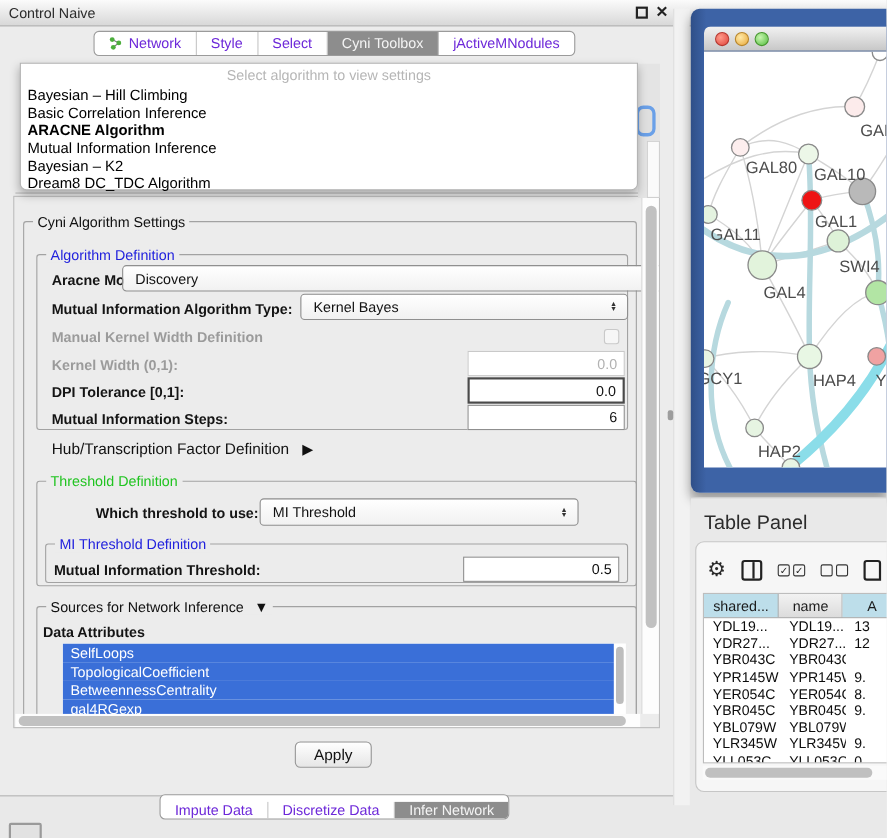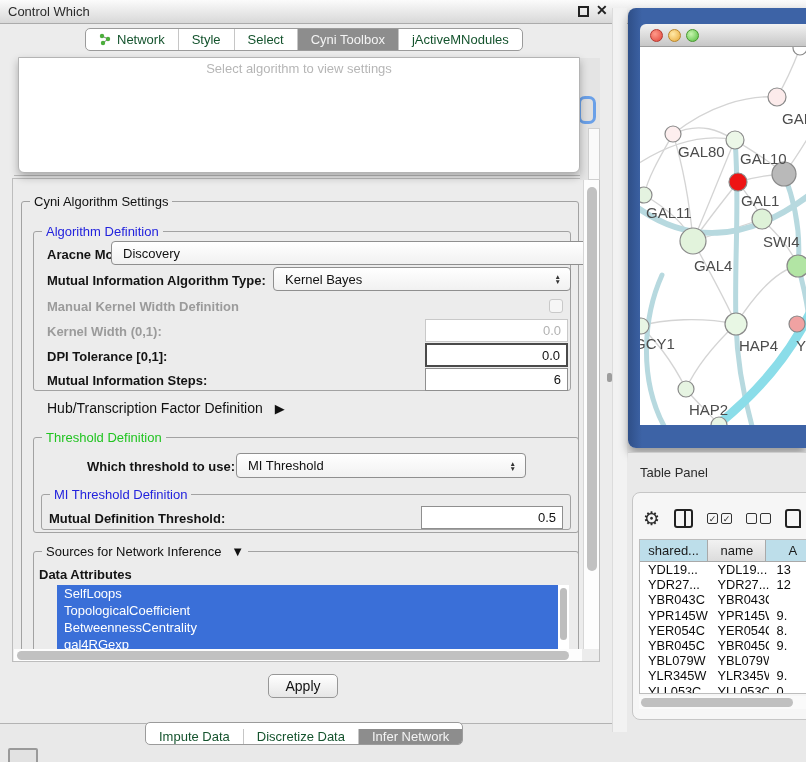--- a/index.html
+++ b/index.html
@@ -23,21 +23,21 @@
   }
   #cp-title { position:absolute; left:8px; top:4px; font-size:13px; color:#2b2b2b; }
   #cp-float { position:absolute; left:578px; top:6px; width:11px; height:11px;
     border:2px solid #222; background:transparent; }
   #cp-close { position:absolute; left:596px; top:2px; font-size:14px; font-weight:bold; color:#222; }
 
   
   .seg { position:absolute; display:flex; background:#fff; border:1px solid #9b9b9b;
     border-radius:5px; overflow:hidden; align-items:stretch; }
   .seg .sg { display:flex; align-items:center; gap:5px; padding:0 13px;
-    font-size:13px; color:#14532d; border-right:1px solid #c6c6c6; white-space:nowrap; }
+    font-size:13px; color:#6d28d9; border-right:1px solid #c6c6c6; white-space:nowrap; }
   .seg .sg:last-child { border-right:none; }
   .seg .sg.sel { background:#8d8d8d; color:#f4f4f4; }
   #top-tabs { left:85px; top:28px; height:23px; }
   #bottom-tabs { left:145px; top:722px; height:23px;align-items:flex-end; }
 
   
   #settings {
     position:absolute; left:12px; top:178px; width:588px; height:484px;
     background:#ececec; border:1px solid #bdbdbd; overflow:hidden;
   }
@@ -115,21 +115,21 @@
   .tlight { position:absolute; top:5px; width:13px; height:13px; border-radius:50%; }
   #tl-red { left:10px; background:radial-gradient(circle at 4px 4px,#ff9a8a,#e0443a); border:1px solid #b5372f; }
   #tl-yellow { left:28px; background:radial-gradient(circle at 4px 4px,#ffe9a8,#e8a838); border:1px solid #b8862c; }
   #tl-green { left:46px; background:radial-gradient(circle at 4px 4px,#c8f5b0,#52bd3d); border:1px solid #47962f; }
   #net-canvas { position:absolute; left:12px; top:39px; width:166px; height:378px;
     background:#fff; overflow:hidden; }
 
   
   #tp-titlebar { position:absolute; left:628px; top:452px; width:178px; height:38px;
     background:#e9e9e9; border-top:1px solid #cdcdcd; }
-  #tp-title { position:absolute; left:12px; top:12px; font-size:13px; color:#2b2b2b; }
+  #tp-title { position:absolute; left:12px; top:12px; font-size:18px; color:#2b2b2b; }
   #tp-card { position:absolute; left:632px; top:492px; width:200px; height:228px;
     background:#f6f6f6; border:1px solid #c6c6c6; border-radius:8px; }
   #tp-toolbar { position:absolute; left:10px; top:12px; width:190px; height:26px;
     display:flex; align-items:center; gap:14px; }
   .ticon { color:#2b2b2b; }
   #ic-gear { font-size:19px; line-height:19px; }
   #ic-cols { width:19px; height:19px; border:2px solid #222; border-radius:3px; position:relative; }
   #ic-cols::after { content:""; position:absolute; left:50%; top:0; width:2px; height:100%; background:#222; }
   .ckpair { display:flex; gap:3px; }
   .ck { width:11px; height:11px; border:1.5px solid #333; border-radius:2px;
@@ -158,21 +158,21 @@
   #gap-strip { position:absolute; left:612px; top:8px; width:15px; height:724px;
     background:#f2f2f2; border-left:1px solid #dcdcdc; }
   #bl-icon { position:absolute; left:8px; top:748px; width:30px; height:20px;
     border:2px solid #9a9a9a; background:#e2e2e2; border-radius:2px; }
 </style>
 </head>
 <body>
 
 <div id="control-panel">
   <div id="cp-titlebar">
-    <span id="cp-title">Control Which</span>
+    <span id="cp-title">Control Naive</span>
     <span id="cp-float"></span>
     <span id="cp-close">✕</span>
   </div>
 
   <div id="top-tabs" class="seg">
       <div class="sg">
         <svg width="13" height="13" viewBox="0 0 13 13">
           <line x1="3" y1="3" x2="9" y2="6" stroke="#777" stroke-width="1"></line>
           <line x1="9" y1="6" x2="4" y2="10" stroke="#777" stroke-width="1"></line>
           <circle cx="3" cy="3" r="2.2" fill="#4cae3c"></circle>
@@ -249,21 +249,21 @@
     <div class="combo" style="left:223px; top:274px; width:290px; height:25px;">
       <span>MI Threshold</span>
       <span class="spin">
           <span>▲</span>
           <span>▼</span>
         </span>
     </div>
     <div class="groupbox" style="left:28px; top:315px; width:530px; height:36px;">
       <span class="gb-label blue">MI Threshold Definition</span>
     </div>
-    <span class="flabel" style="left:36px; top:332px;">Mutual Definition Threshold:</span>
+    <span class="flabel" style="left:36px; top:332px;">Mutual Information Threshold:</span>
     <div class="tfield" style="left:408px; top:327px; width:142px; height:23px; border-color:#8f8f8f;">
       <span>0.5</span>
     </div>
 
     <div class="groupbox" style="left:20px; top:372px; width:546px; height:120px;">
       <span class="gb-label">
         <span>Sources for Network Inference</span>
         <span style="margin-left:6px;">▼</span>
       </span>
     </div>
@@ -302,20 +302,28 @@
       </div>
     </div>
 </div>
 
 <div id="dd-sliver">
   <div class="focusbox"></div>
   <div class="sbtrack"></div>
 </div>
 <div id="algo-dd">
   <div id="dd-ph">Select algorithm to view settings</div>
+  <div id="dd-items">
+      <div class="dd-it">Bayesian – Hill Climbing</div>
+      <div class="dd-it">Basic Correlation Inference</div>
+      <div class="dd-it sel">ARACNE Algorithm</div>
+      <div class="dd-it">Mutual Information Inference</div>
+      <div class="dd-it">Bayesian – K2</div>
+      <div class="dd-it">Dream8 DC_TDC Algorithm</div>
+    </div>
 </div>
 
 <div id="gap-strip"></div>
 <div id="splitter-dot"></div>
 
 <div id="net-window">
   <div id="net-titlebar">
     <span id="tl-red" class="tlight"></span>
     <span id="tl-yellow" class="tlight"></span>
     <span id="tl-green" class="tlight"></span>

